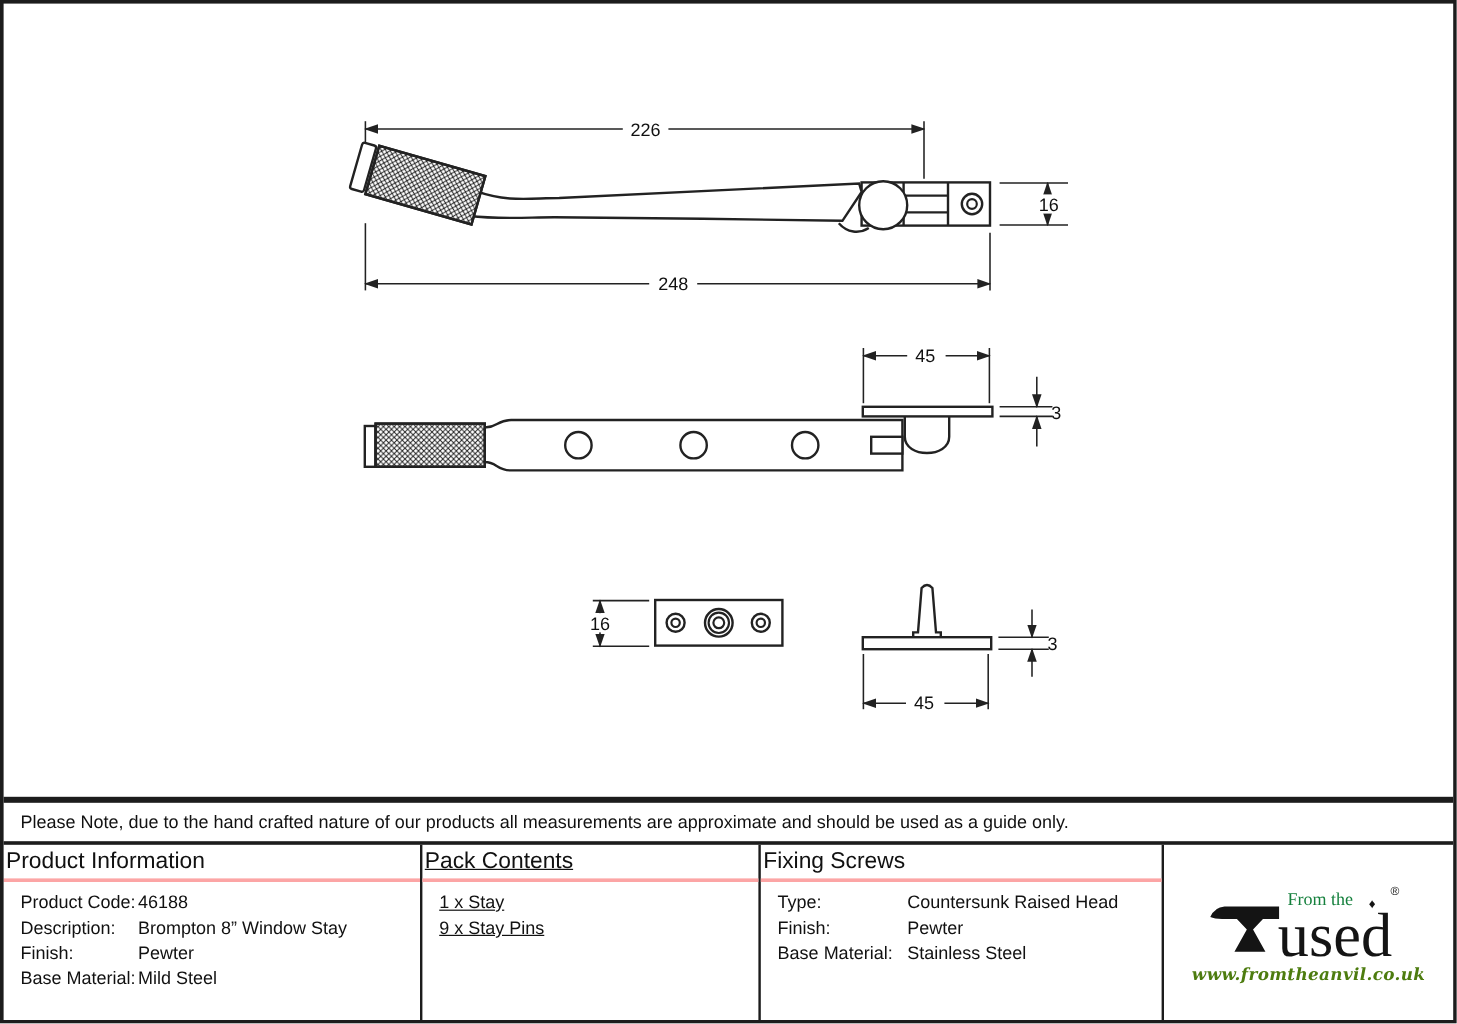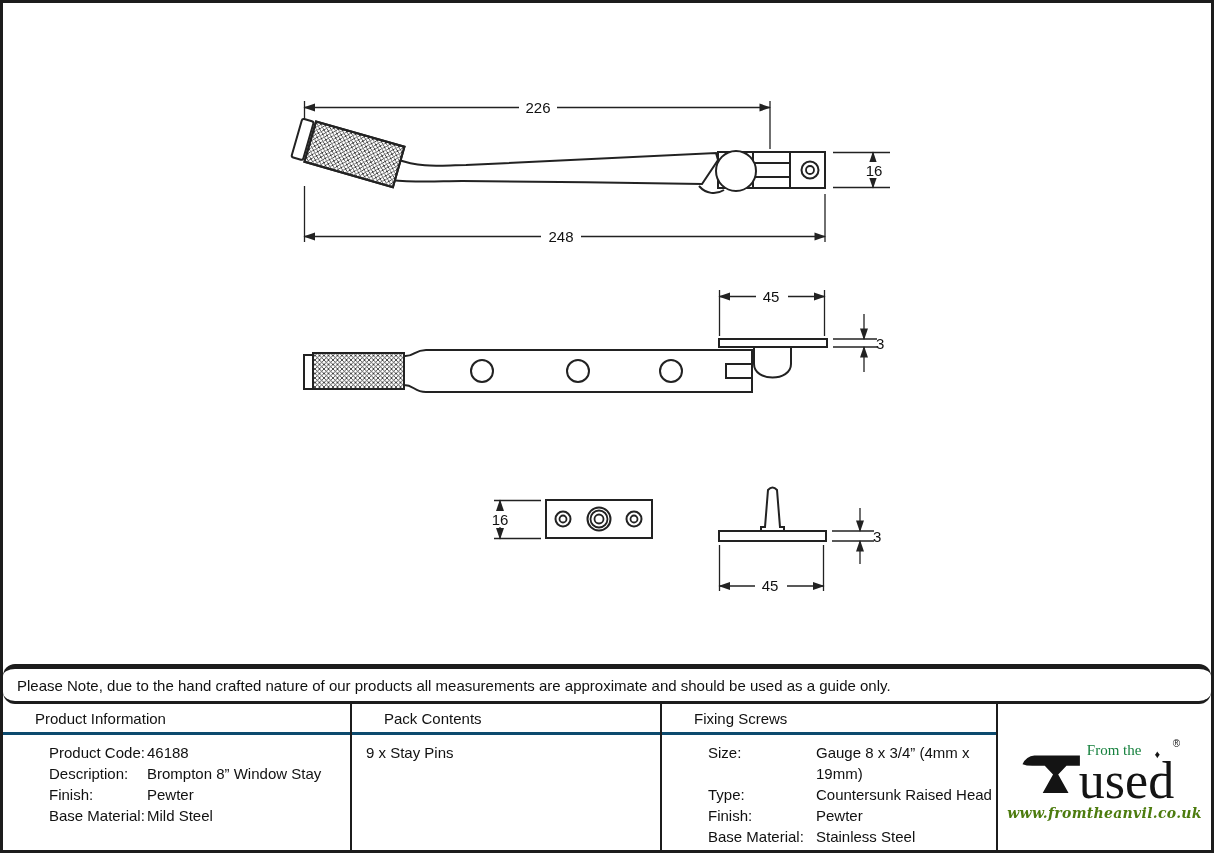--- a/index.html
+++ b/index.html
@@ -2,30 +2,30 @@
 <html><head>
 <meta charset="utf-8">
 <style>
   html,body{margin:0;padding:0;background:#fff;}
   body{width:1214px;height:853px;position:relative;font-family:"Liberation Sans",sans-serif;color:#111;}
   .frame{position:absolute;inset:0;border:3px solid #1c1c1c;box-sizing:border-box;pointer-events:none;}
   .drawing{position:absolute;left:0;top:0;}
   svg text{font-family:"Liberation Sans",sans-serif;font-size:15px;fill:#111;}
   .note-band{position:absolute;left:3px;right:3px;top:664px;height:40px;box-sizing:border-box;
     border-top:5px solid #1c1c1c;border-bottom:3px solid #1c1c1c;display:flex;align-items:center;
-    padding-left:14px;font-size:15px;border-radius:12px;}
+    padding-left:14px;font-size:15px;}
   .spec-table{position:absolute;left:3px;right:3px;top:704px;bottom:3px;display:flex;}
   .col{box-sizing:border-box;border-right:2px solid #1c1c1c;display:flex;flex-direction:column;}
   .col:last-child{border-right:none;}
-  .col-1{width:349px;} .col-2{width:310px;} .col-3{width:336px;} .col-4{flex:1;}
-  .col-head{height:31px;box-sizing:border-box;border-bottom:3px solid #0c4a6e;display:flex;
-    align-items:center;padding-left:32px;font-size:15px;}
+  .col-1{width:349px;} .col-2{width:282px;text-decoration:underline;} .col-3{width:336px;} .col-4{flex:1;}
+  .col-head{height:31px;box-sizing:border-box;border-bottom:3px solid #fca5a5;display:flex;
+    align-items:center;padding-left:2px;font-size:19px;}
   .col-body{padding:7px 0 0 14px;font-size:15px;}
   .kv-row{display:flex;line-height:21px;}
-  .kv-label{width:98px;flex:none;margin-left:32px;}
+  .kv-label{width:98px;flex:none;}
   .col-3 .kv-label{width:108px;}
   .pc-item{line-height:21px;}
   .logo-cell{justify-content:center;align-items:center;}
   .logo{display:flex;flex-direction:column;align-items:center;}
   .logo-row{position:relative;display:flex;align-items:flex-end;padding:16px 14px 0 0;}
   .anvil-svg{margin-right:-4px;margin-bottom:4px;}
   .brand{font-family:"Liberation Serif",serif;font-size:52px;line-height:0.78;letter-spacing:0px;color:#141414;}
   .fromthe{position:absolute;top:8px;left:66px;font-family:"Liberation Serif",serif;font-size:15px;color:#15803d;}
   .diamond{position:absolute;top:14px;right:28px;font-size:11px;color:#141414;}
   .reg{position:absolute;top:4px;right:8px;font-size:10px;color:#141414;}
@@ -188,31 +188,28 @@
       <div class="kv-row">
         <span class="kv-label">Base Material:</span>
         <span class="kv-value">Mild Steel</span>
       </div>
     </div>
   </div>
 
   <div class="col col-2">
     <div class="col-head">Pack Contents</div>
     <div class="col-body">
+      <div class="pc-item">1 x Stay</div>
       <div class="pc-item">9 x Stay Pins</div>
     </div>
   </div>
 
   <div class="col col-3">
     <div class="col-head">Fixing Screws</div>
     <div class="col-body">
-      <div class="kv-row">
-        <span class="kv-label">Size:</span>
-        <span class="kv-value">Gauge 8 x 3/4” (4mm x 19mm)</span>
-      </div>
       <div class="kv-row">
         <span class="kv-label">Type:</span>
         <span class="kv-value">Countersunk Raised Head</span>
       </div>
       <div class="kv-row">
         <span class="kv-label">Finish:</span>
         <span class="kv-value">Pewter</span>
       </div>
       <div class="kv-row">
         <span class="kv-label">Base Material:</span>

